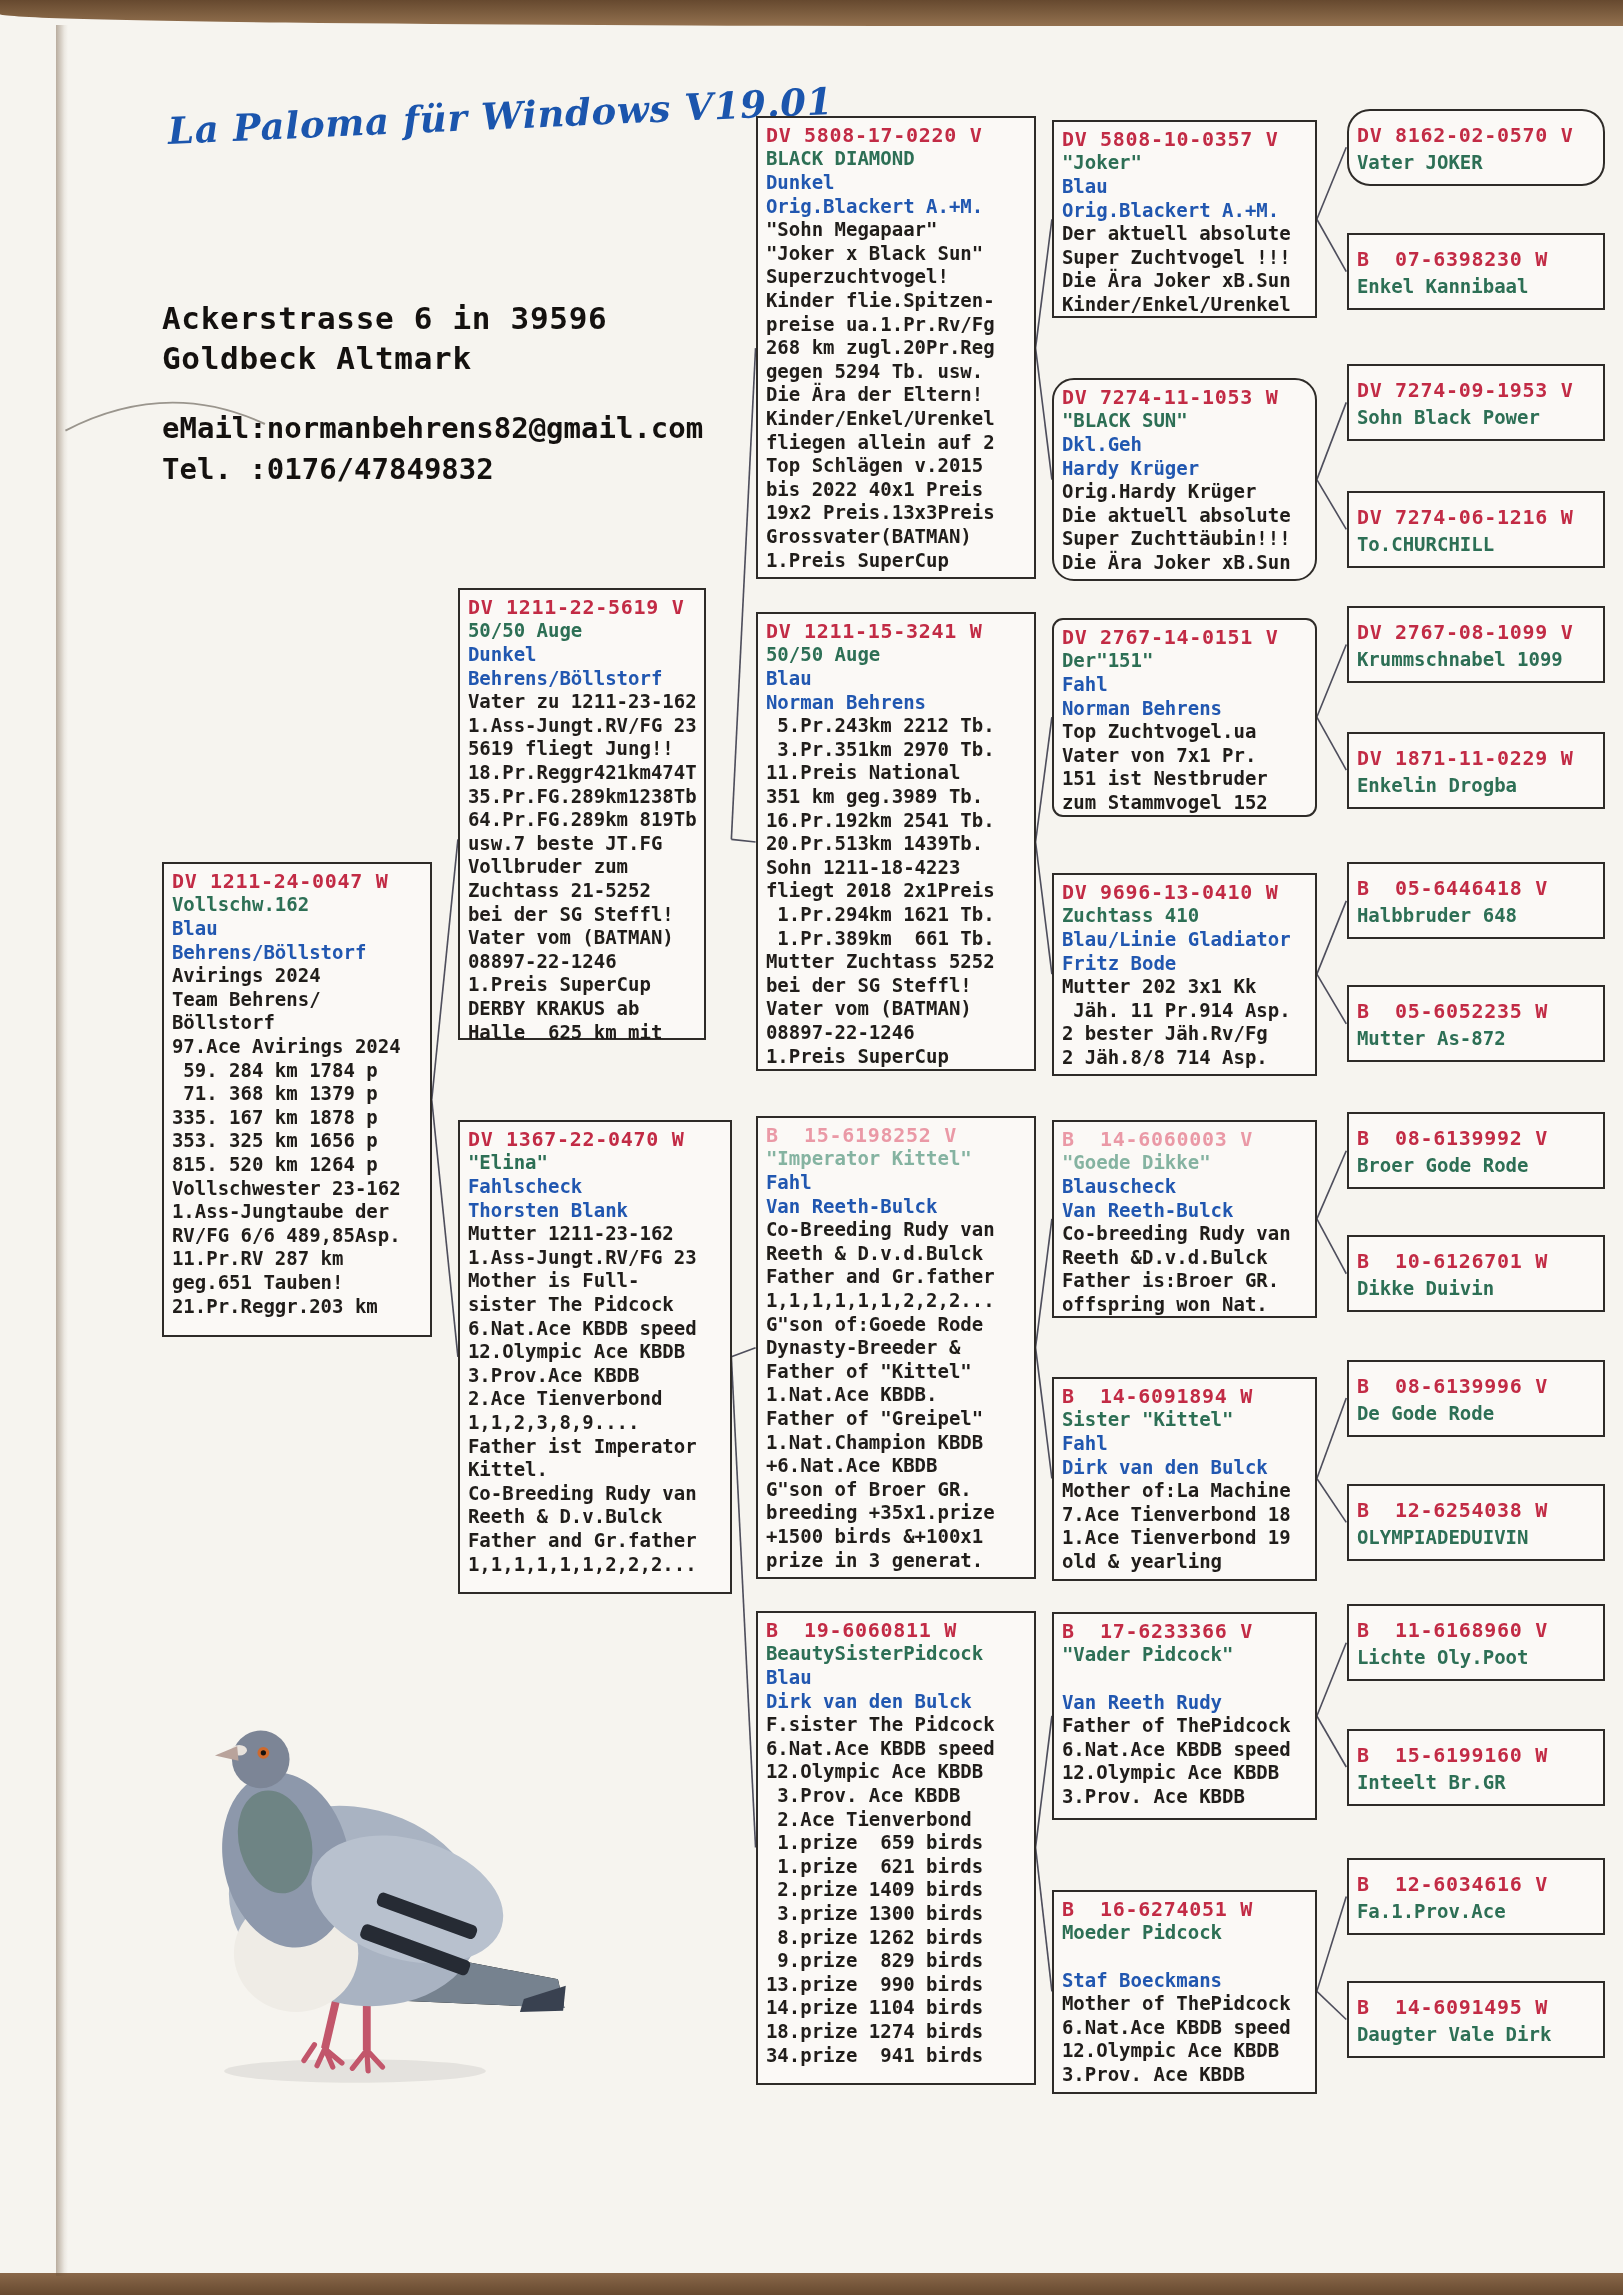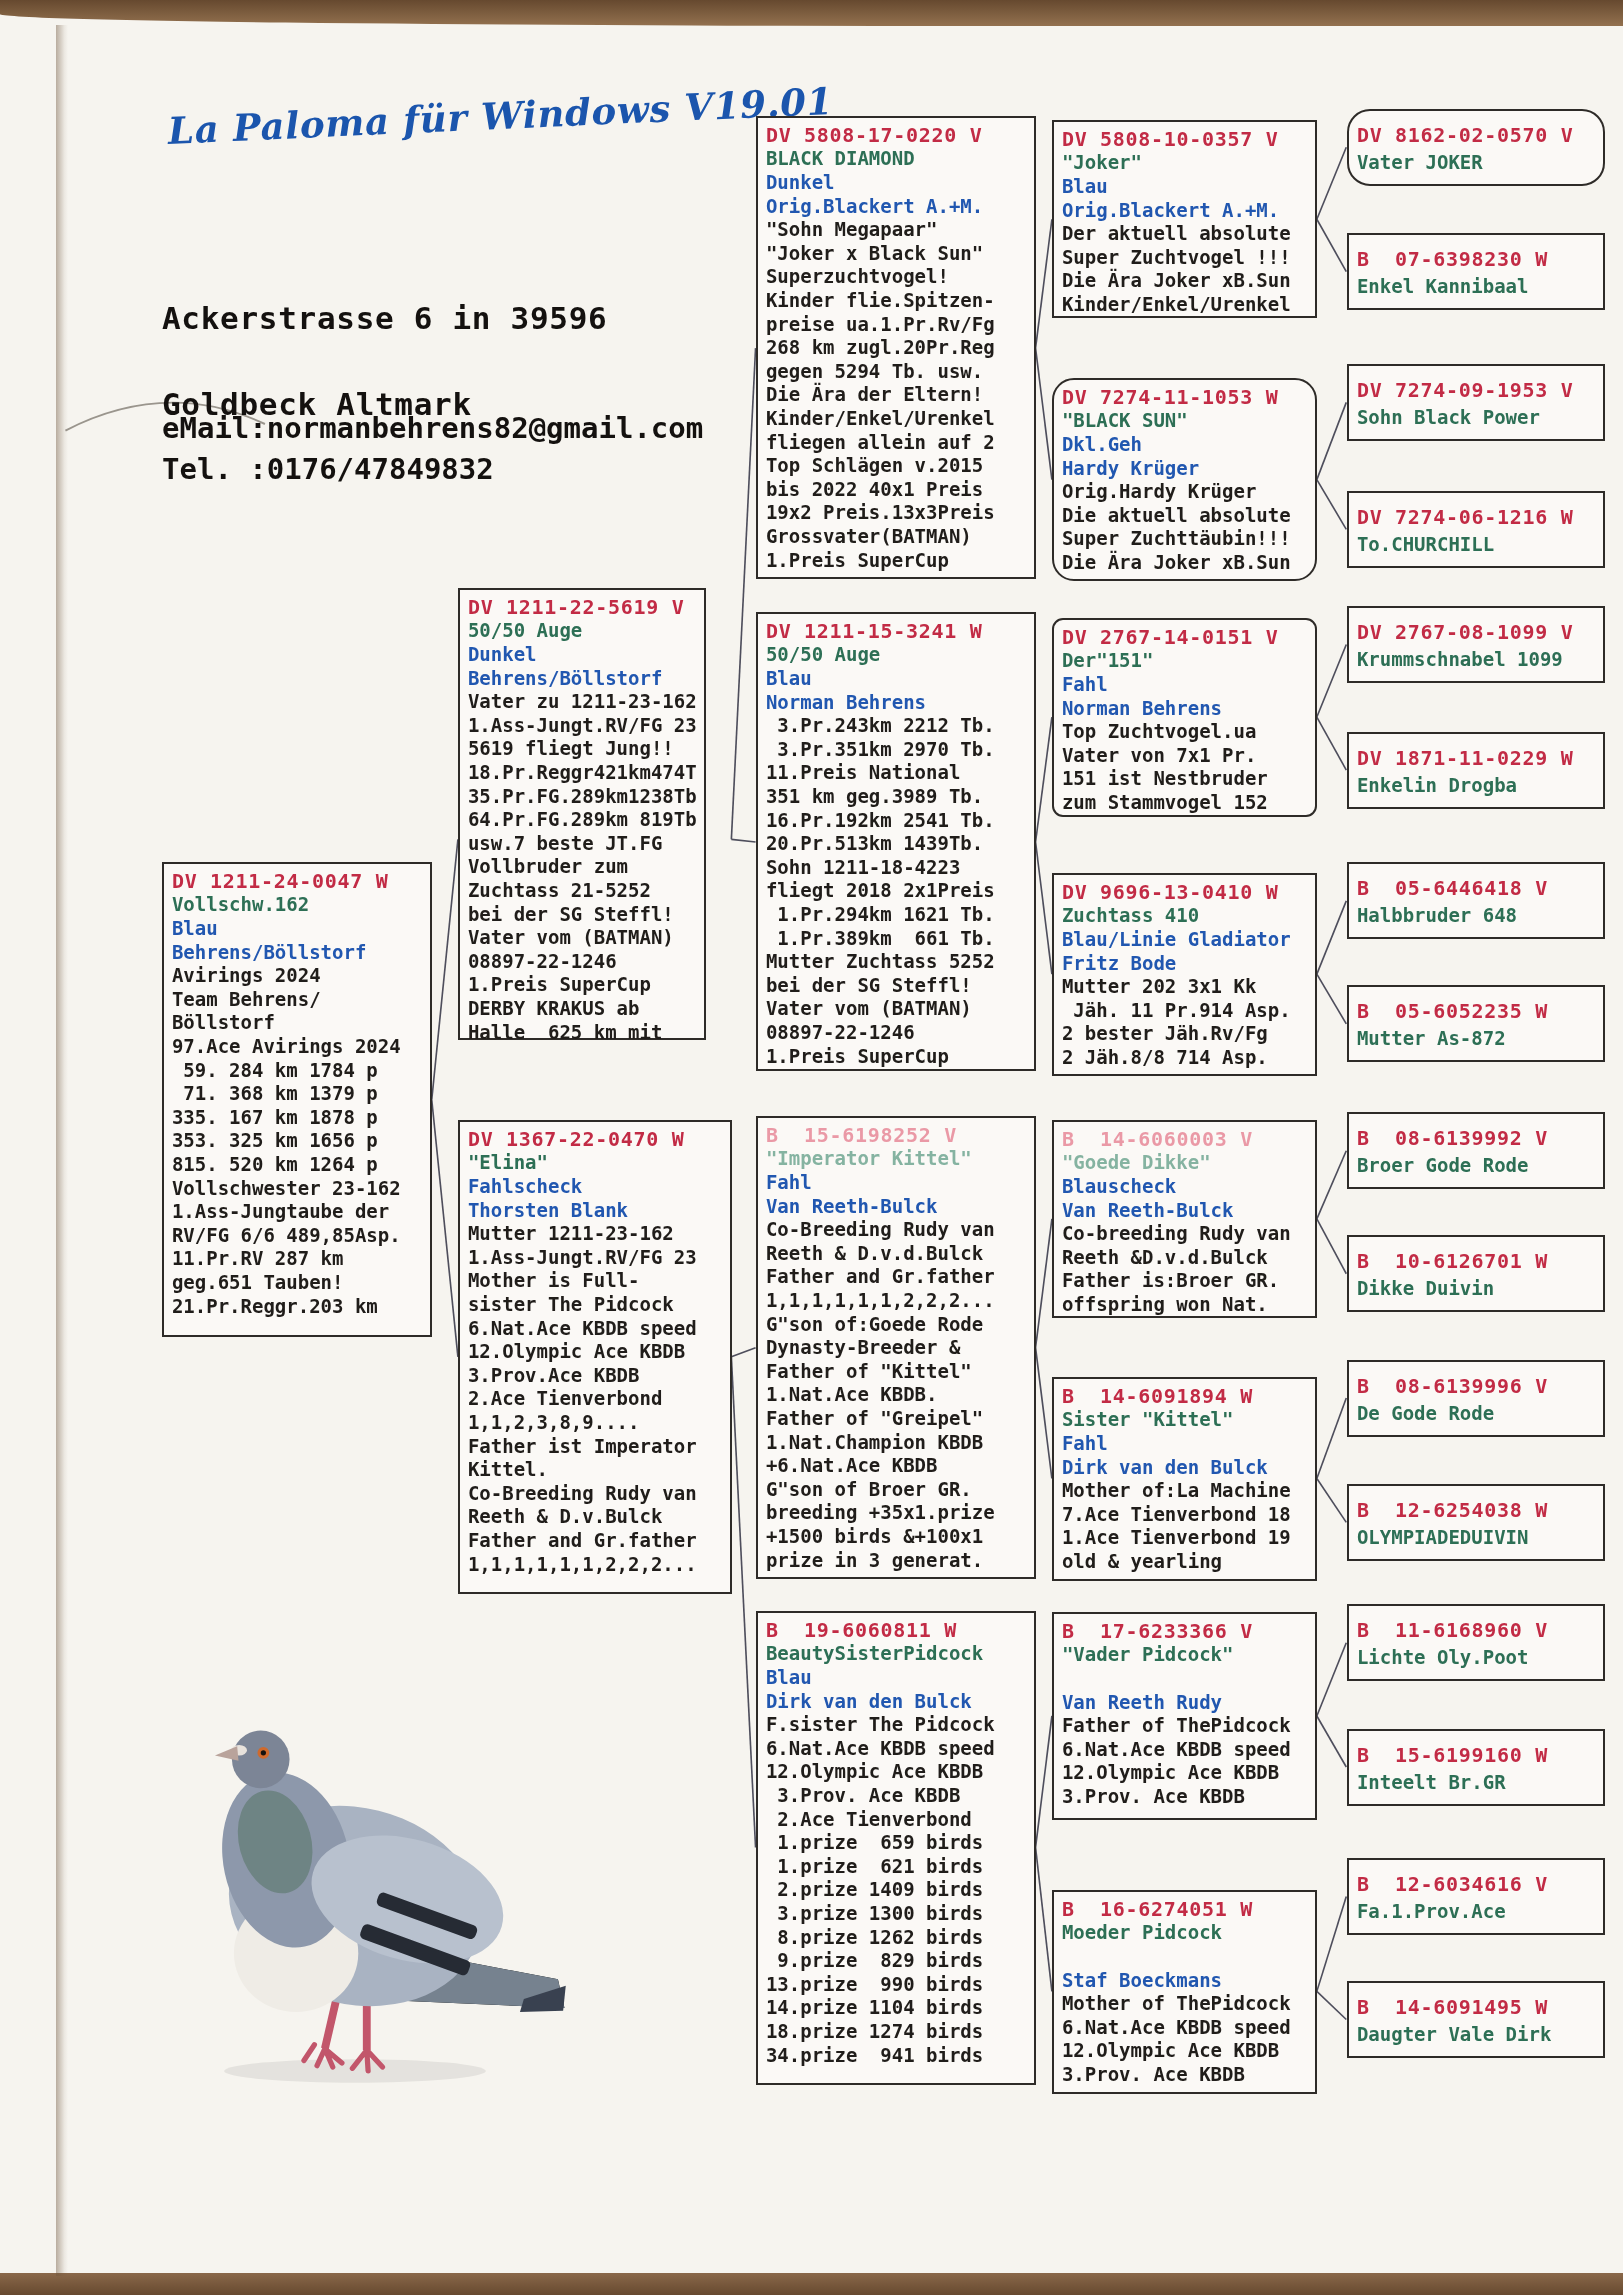--- a/index.html
+++ b/index.html
@@ -10,21 +10,21 @@
   .band-bottom{position:absolute;left:0;top:2273px;width:1623px;height:22px;
         background:linear-gradient(0deg,#66492f,#8a684a);}
   .edge-left{position:absolute;left:56px;top:25px;width:11.8px;height:2251px;
         background:linear-gradient(90deg,rgba(110,85,60,.45),rgba(110,85,60,.08) 70%,rgba(110,85,60,0));}
   .logo{position:absolute;left:168px;top:109px;font-family:"DejaVu Serif",serif;font-style:italic;
         font-weight:bold;font-size:37px;color:#1b55ad;transform:rotate(-2.6deg);transform-origin:left center;
         letter-spacing:0.7px;white-space:pre;}
   .owner{position:absolute;color:#14110f;font-weight:bold;white-space:pre;}
   .owner-name{left:162px;top:230px;font-size:43px;letter-spacing:2px;}
   .owner-a1{left:162px;top:300px;font-size:31px;letter-spacing:0.7px;}
-  .owner-a2{left:162px;top:340px;font-size:31px;letter-spacing:0.7px;margin-top:46px;}
+  .owner-a2{left:162px;top:340px;font-size:31px;letter-spacing:0.7px;}
   .owner-email{left:162px;top:411px;font-size:29px;}
   .owner-tel{left:162px;top:452px;font-size:29px;}
   #wires{position:absolute;left:0;top:0;}
   .pbox{position:absolute;border:2px solid #2e2b28;background:rgba(253,252,249,.65);
         padding:5.9px 7.9px;box-sizing:border-box;}
   .ln{font-size:19px;font-weight:bold;line-height:23.6px;white-space:pre;}
   .ln.ring{font-size:20px;letter-spacing:0.7px;}
   .small-box .ln{line-height:27.5px;}
   .small-box{padding-top:10.5px;}
   .c-red{color:#c22b45}.c-pink{color:#ea99a6}.c-green{color:#2d6f55}
@@ -162,21 +162,21 @@
         <div class="ln c-black">bis 2022 40x1 Preis</div>
         <div class="ln c-black">19x2 Preis.13x3Preis</div>
         <div class="ln c-black">Grossvater(BATMAN)</div>
         <div class="ln c-black">1.Preis SuperCup</div>
       </div>
       <div class="pbox" style="left: 756px; top: 612px; width: 280px; height: 459px;">
         <div class="ln c-red ring">DV 1211-15-3241 W</div>
         <div class="ln c-green">50/50 Auge</div>
         <div class="ln c-blue">Blau</div>
         <div class="ln c-blue">Norman Behrens</div>
-        <div class="ln c-black"> 3.Pr.243km 2212 Tb.</div>
+        <div class="ln c-black"> 5.Pr.243km 2212 Tb.</div>
         <div class="ln c-black"> 3.Pr.351km 2970 Tb.</div>
         <div class="ln c-black">11.Preis National</div>
         <div class="ln c-black">351 km geg.3989 Tb.</div>
         <div class="ln c-black">16.Pr.192km 2541 Tb.</div>
         <div class="ln c-black">20.Pr.513km 1439Tb.</div>
         <div class="ln c-black">Sohn 1211-18-4223</div>
         <div class="ln c-black">fliegt 2018 2x1Preis</div>
         <div class="ln c-black"> 1.Pr.294km 1621 Tb.</div>
         <div class="ln c-black"> 1.Pr.389km  661 Tb.</div>
         <div class="ln c-black">Mutter Zuchtass 5252</div>

